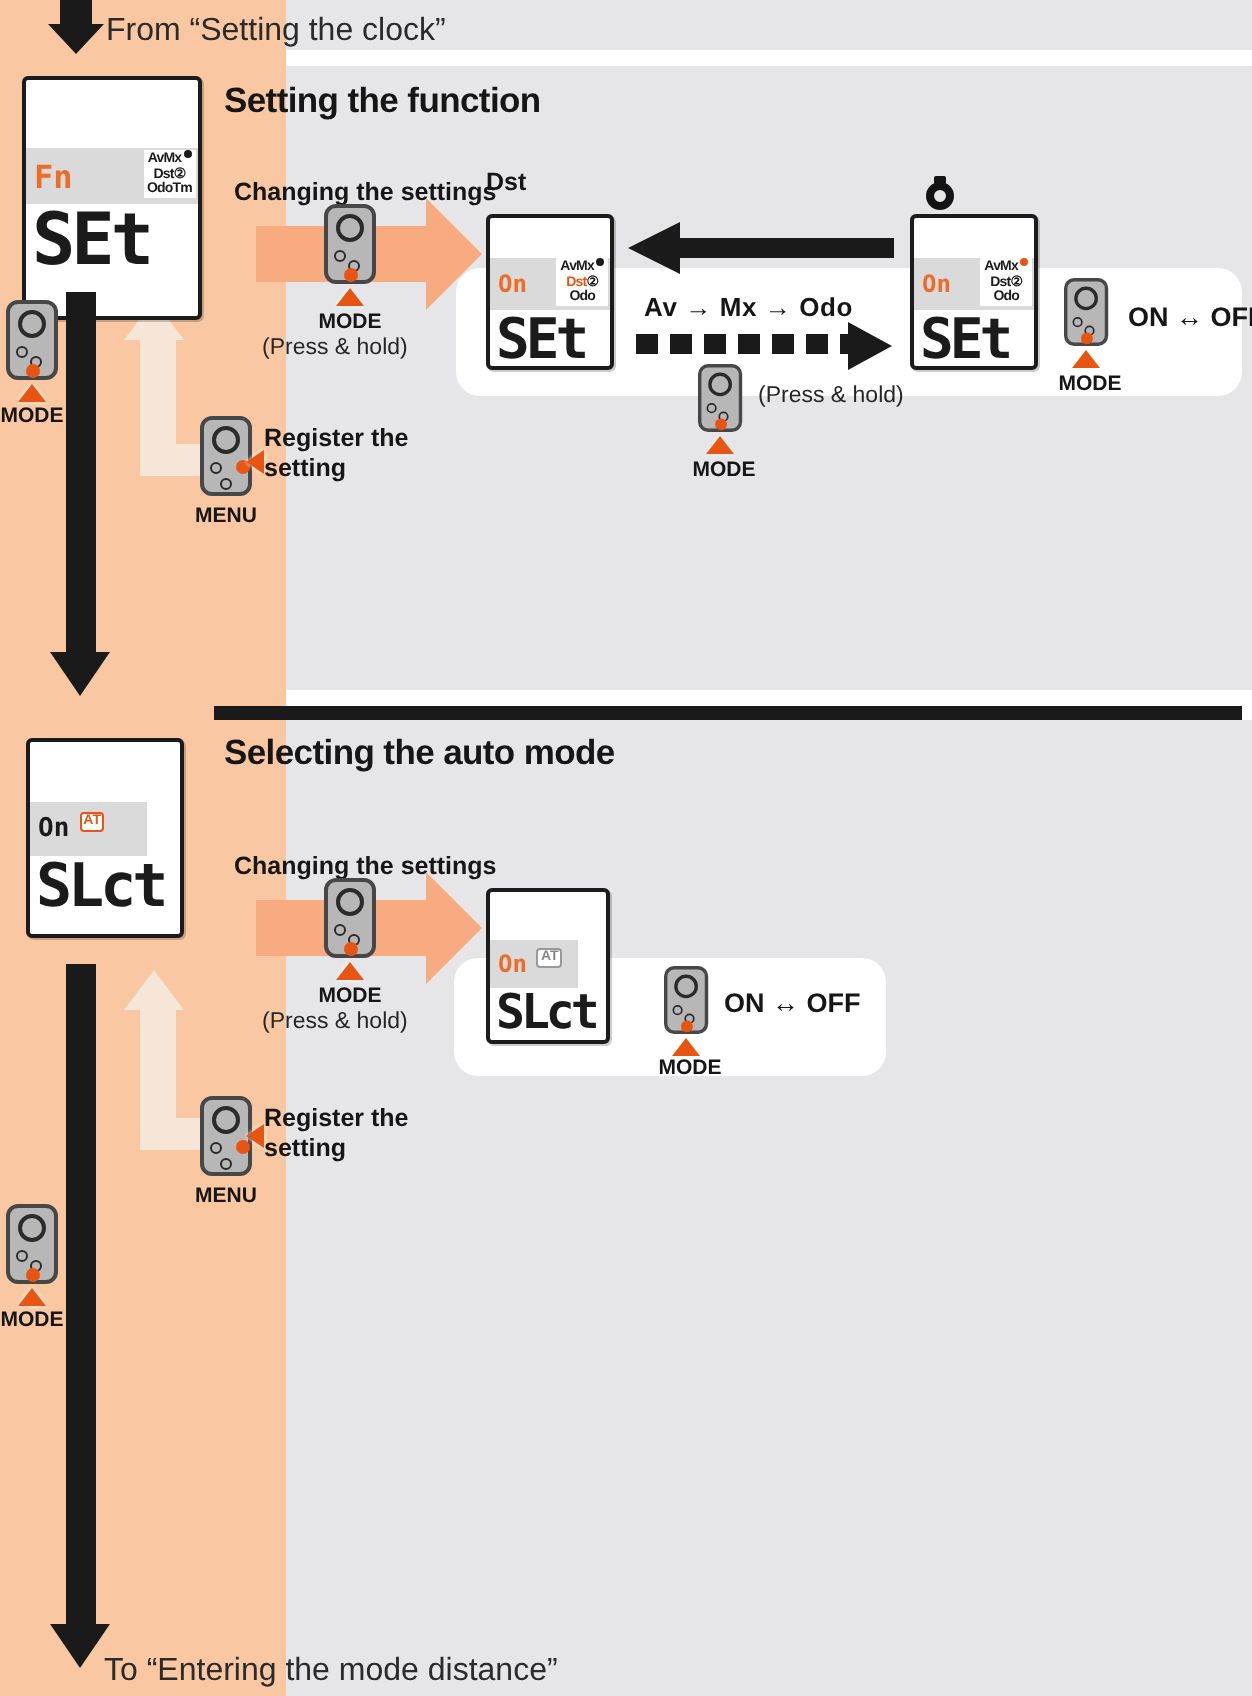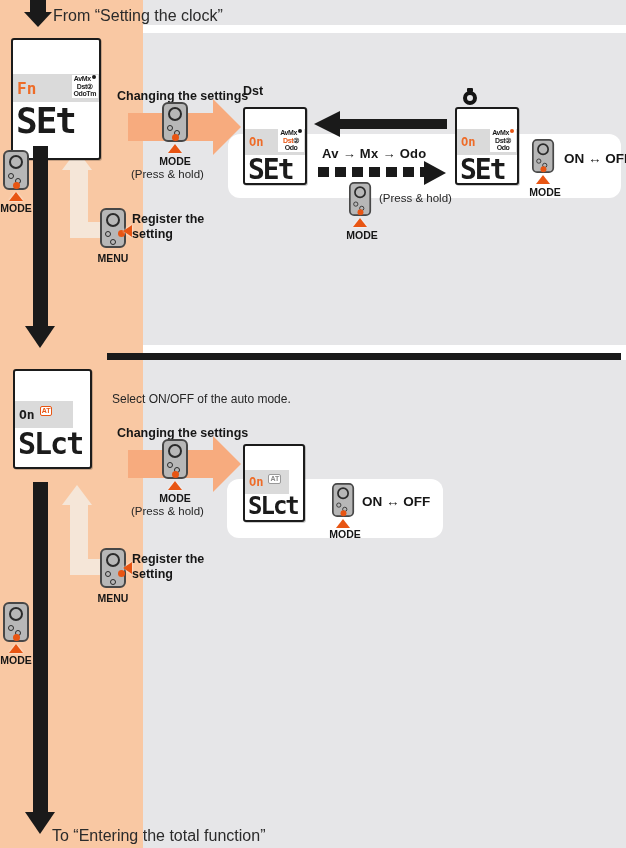--- a/index.html
+++ b/index.html
@@ -124,20 +124,21 @@
     <span class="d-s1"></span>
     <span class="d-s2"></span>
     <span class="d-dot"></span>
   </div>
   <div class="abs tri-up" style="left:9px;top:192px"></div>
   <div class="abs btn-label" style="left:0;top:202px;width:32px">MODE</div>
 
   <div class="abs blk-shaft" style="left:33px;top:146px;width:15px;height:180px"></div>
   <div class="abs head-down" style="left:25px;top:326px"></div>
 
+  <div class="abs h1" style="left:112px;top:40px">Setting the function</div>
   <div class="abs bold12" style="left:117px;top:89px">Changing the settings</div>
 
   <div class="abs org-body" style="left:128px;top:113px;width:85px;height:28px"></div>
   <div class="abs org-head" style="left:213px;top:99px"></div>
   <div class="device" style="left:162px;top:102px">
     <span class="d-big"></span>
     <span class="d-s1"></span>
     <span class="d-s2"></span>
     <span class="d-dot"></span>
   </div>
@@ -210,21 +211,21 @@
   </div>
   <div class="abs tri-left-sm" style="left:123px;top:225px"></div>
   <div class="abs btn-label" style="left:92px;top:252px;width:42px">MENU</div>
   <div class="abs bold12" style="left:132px;top:212px">Register the</div>
   <div class="abs bold12" style="left:132px;top:227px">setting</div>
 
   <div class="abs head-up-pale" style="left:62px;top:485px"></div>
   <div class="abs pale" style="left:70px;top:503px;width:18px;height:62px"></div>
   <div class="abs pale" style="left:70px;top:559px;width:40px;height:16px"></div>
 
-  <div class="abs sub" style="left:112px;top:392px">Select ON/OFF of the auto mode.</div>
+  <div class="abs h1" style="left:112px;top:366px">Selecting the auto mode</div>
 
   <div class="lcd" style="left:13px;top:369px;width:79px;height:100px">
     <div style="height:30px"></div>
     <div class="lcd-band" style="height:27px;background:linear-gradient(to right,#dadada 0 78%,#fff 78%)">
       <span class="seg black" style="font-size:13px">On</span>
       <span class="at-badge at-orange">AT</span>
     </div>
     <div class="lcd-main seg" style="font-size:30px">SLct</div>
   </div>
 
@@ -276,15 +277,15 @@
     <span class="d-big"></span>
     <span class="d-s1"></span>
     <span class="d-s2"></span>
     <span class="d-dot"></span>
   </div>
   <div class="abs tri-up" style="left:9px;top:644px"></div>
   <div class="abs btn-label" style="left:0;top:654px;width:32px">MODE</div>
 
   <div class="abs blk-shaft" style="left:33px;top:482px;width:15px;height:330px"></div>
   <div class="abs head-down" style="left:25px;top:812px"></div>
-  <div class="abs flowtxt" style="left:52px;top:827px">To “Entering the total function”</div>
+  <div class="abs flowtxt" style="left:52px;top:827px">To “Entering the mode distance”</div>
 
 </div>
 
 </body></html>

